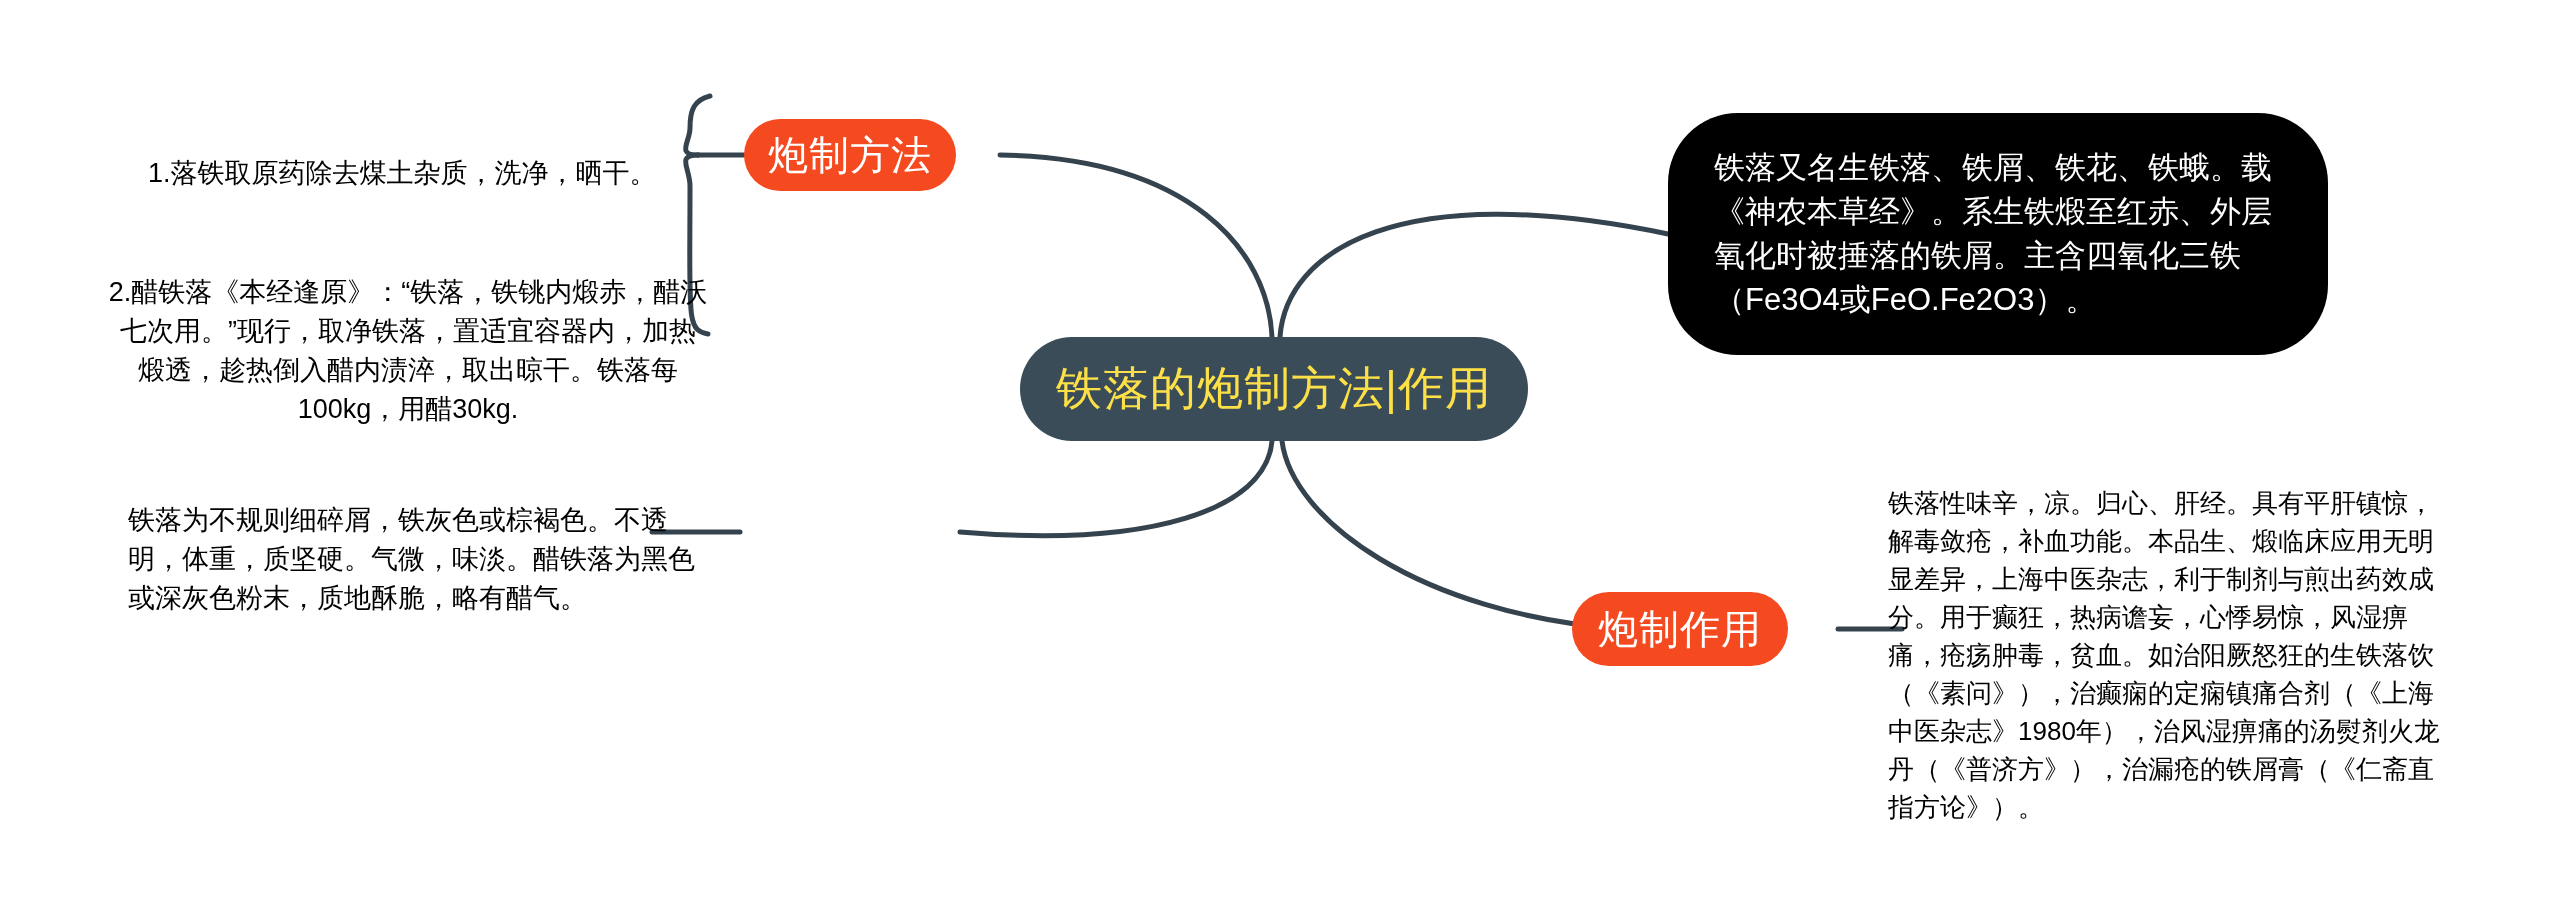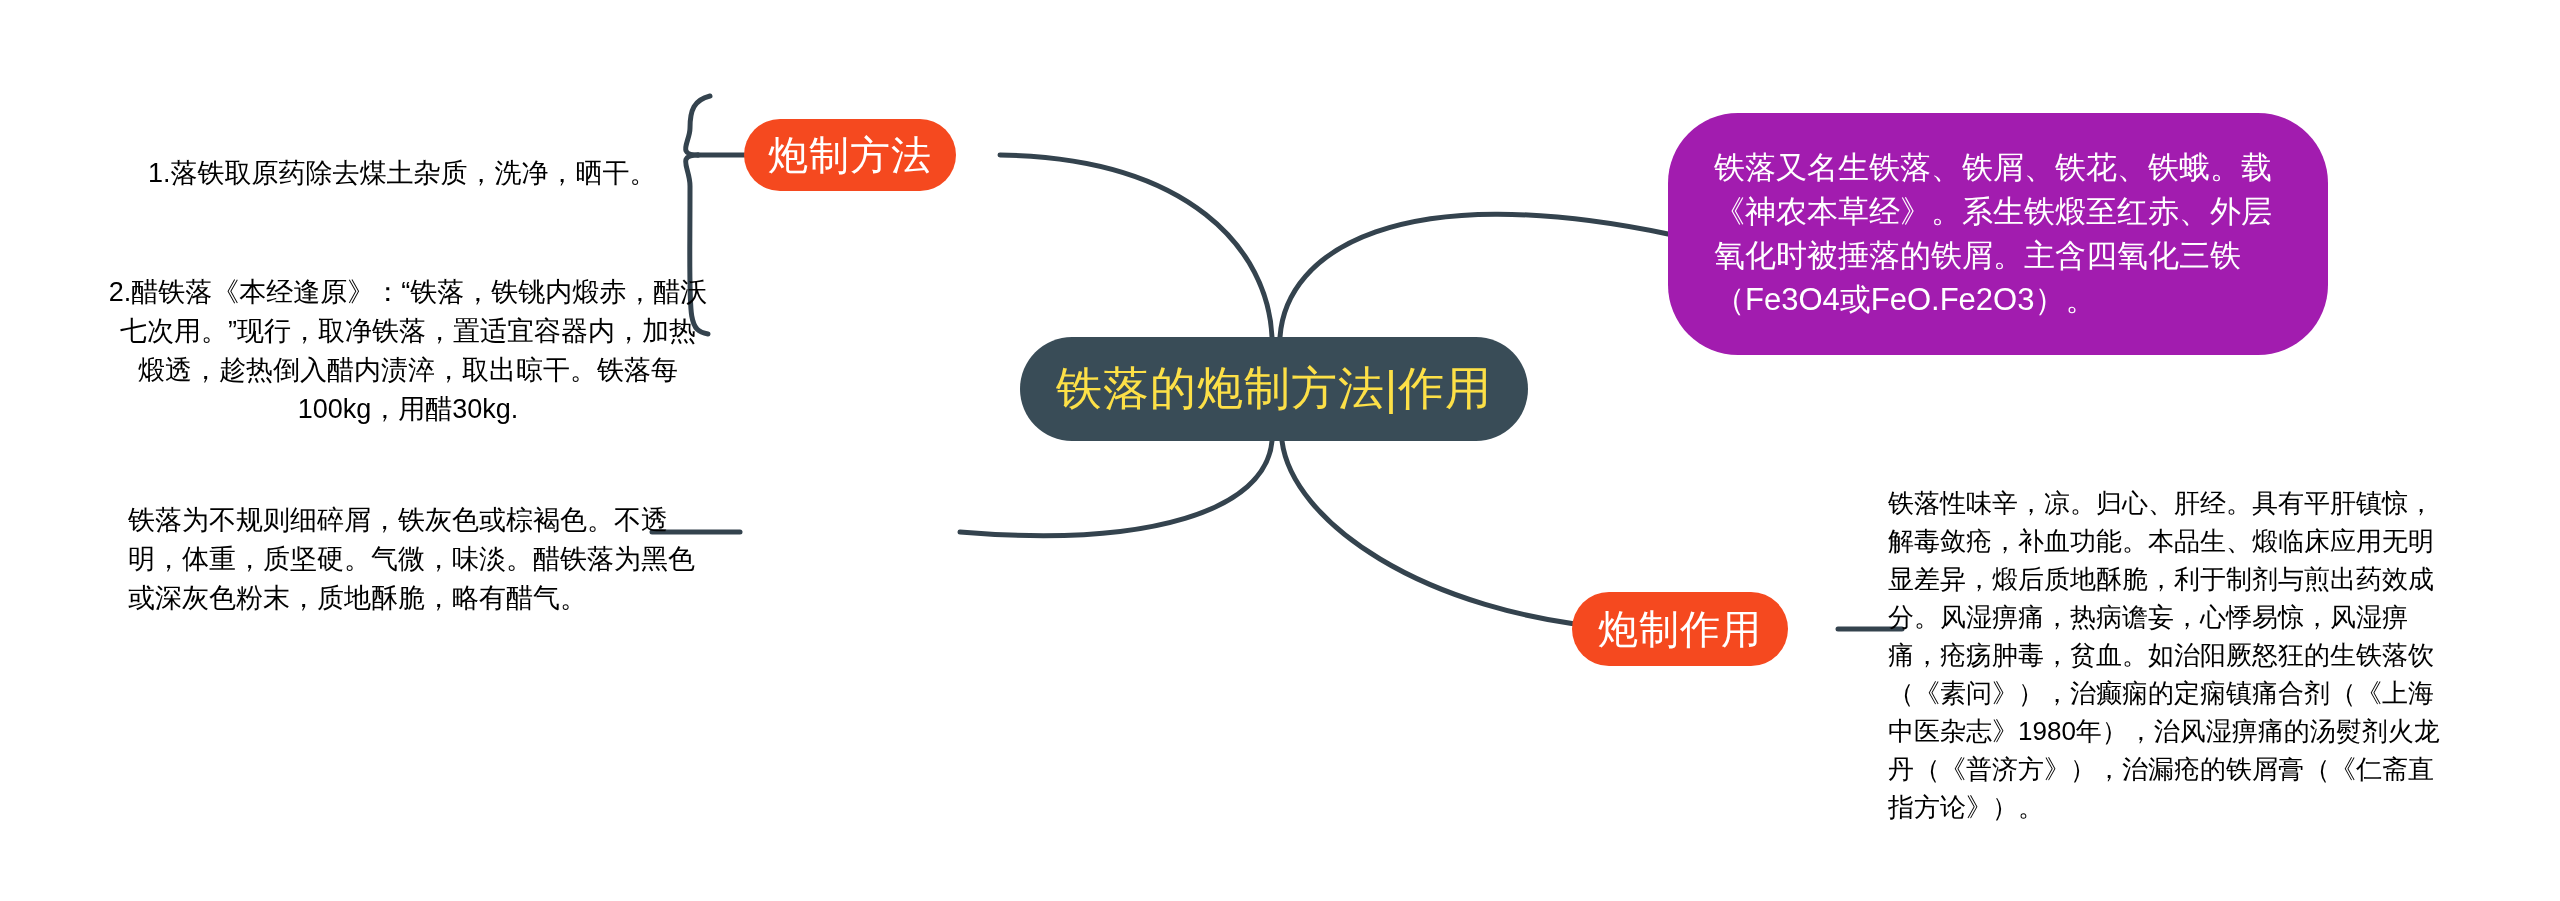--- a/index.html
+++ b/index.html
@@ -75,21 +75,21 @@
     width: 216px;
     height: 74px;
   }
 
   
   #card-tieluo-alias {
     left: 1668px;
     top: 113px;
     width: 660px;
     height: 242px;
-    background: #a21caf;
+    background: #000000;
     border-radius: 70px;
     padding: 22px 46px;
     color: #ffffff;
     font-size: 31px;
     line-height: 1.42;
     text-align: left;
     justify-content: flex-start;
     z-index: 4;
   }
 
@@ -175,15 +175,15 @@
   <div class="node" id="card-tieluo-alias">
     <span>铁落又名生铁落、铁屑、铁花、铁蛾。载《神农本草经》。系生铁煅至红赤、外层氧化时被捶落的铁屑。主含四氧化三铁（Fe3O4或FeO.Fe2O3）。</span>
   </div>
 
   <div class="leaf-text" id="leaf-step-1">1.落铁取原药除去煤土杂质，洗净，晒干。</div>
 
   <div class="leaf-text" id="leaf-step-2">2.醋铁落《本经逢原》：“铁落，铁铫内煅赤，醋沃七次用。”现行，取净铁落，置适宜容器内，加热煅透，趁热倒入醋内渍淬，取出晾干。铁落每100kg，用醋30kg.</div>
 
   <div class="leaf-text" id="leaf-character">铁落为不规则细碎屑，铁灰色或棕褐色。不透明，体重，质坚硬。气微，味淡。醋铁落为黑色或深灰色粉末，质地酥脆，略有醋气。</div>
 
-  <div class="leaf-text" id="leaf-function">铁落性味辛，凉。归心、肝经。具有平肝镇惊，解毒敛疮，补血功能。本品生、煅临床应用无明显差异，煅后质地酥脆，利于制剂与煎出药效成分。风湿痹痛，热病谵妄，心悸易惊，风湿痹痛，疮疡肿毒，贫血。如治阳厥怒狂的生铁落饮（《素问》），治癫痫的定痫镇痛合剂（《上海中医杂志》1980年），治风湿痹痛的汤熨剂火龙丹（《普济方》），治漏疮的铁屑膏（《仁斋直指方论》）。</div>
+  <div class="leaf-text" id="leaf-function">铁落性味辛，凉。归心、肝经。具有平肝镇惊，解毒敛疮，补血功能。本品生、煅临床应用无明显差异，上海中医杂志，利于制剂与煎出药效成分。用于癫狂，热病谵妄，心悸易惊，风湿痹痛，疮疡肿毒，贫血。如治阳厥怒狂的生铁落饮（《素问》），治癫痫的定痫镇痛合剂（《上海中医杂志》1980年），治风湿痹痛的汤熨剂火龙丹（《普济方》），治漏疮的铁屑膏（《仁斋直指方论》）。</div>
 
 </div>
 
 </body></html>

